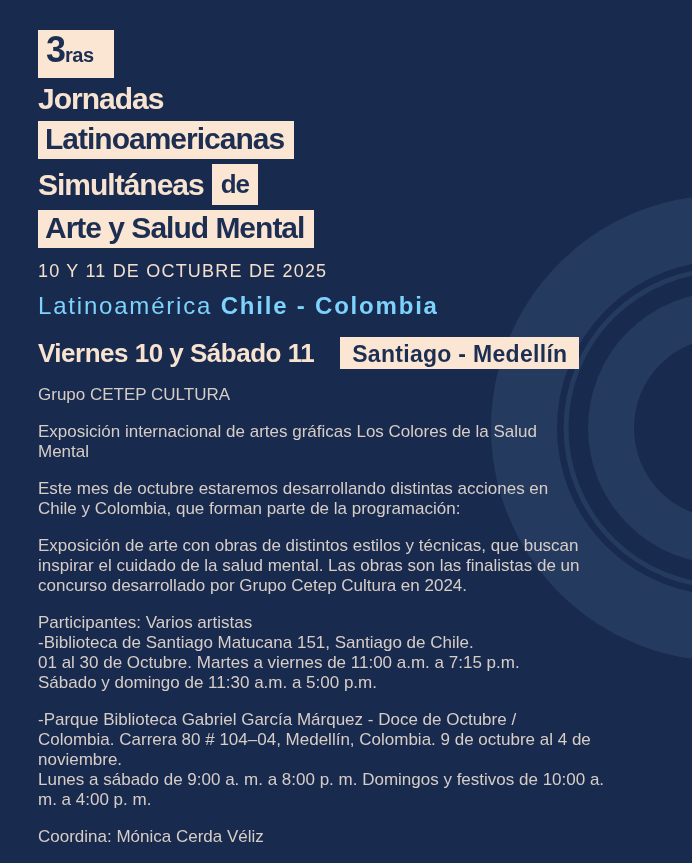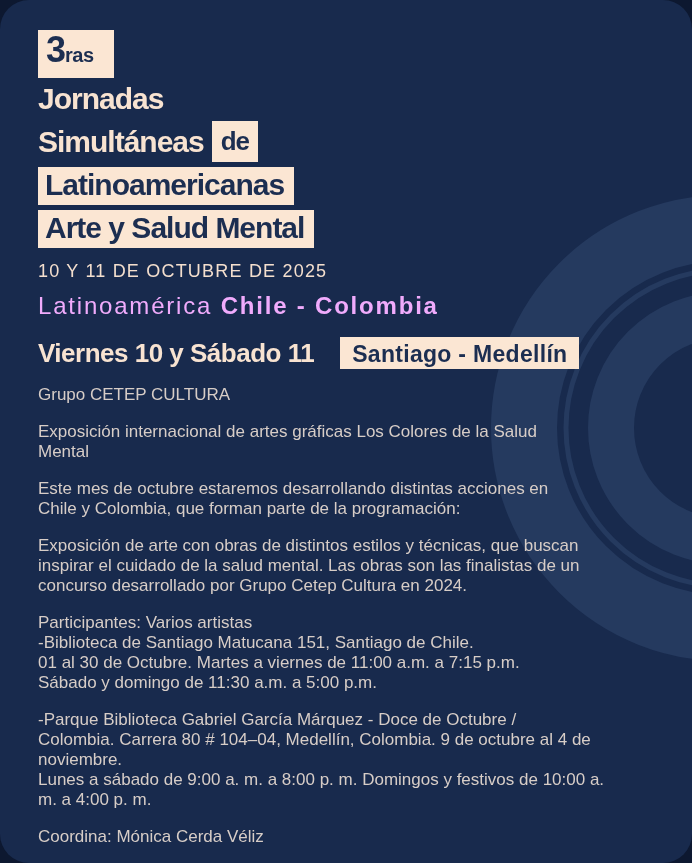--- a/index.html
+++ b/index.html
@@ -2,21 +2,20 @@
 <html><head>
 <meta charset="utf-8">
 <style>
   html,body { margin:0; padding:0; background:#0d1830; }
   .poster {
     position:relative;
     width:692px; height:863px;
     background:#182a4d;
     overflow:hidden;
     font-family:"Liberation Sans", sans-serif;
-    border-radius:29px;
   }
   .rings { position:absolute; top:0; left:0; pointer-events:none; }
   .content { position:relative; padding:30px 42px 0 38px; }
 
   
   .edition-badge {
     display:inline-block;
     background:#fbe6d3; color:#1c2e51;
     font-weight:700;
     padding:2px 20px 3px 8px;
@@ -50,21 +49,21 @@
   .date-line {
     margin-top:13px;
     font-size:18px; font-weight:400;
     letter-spacing:1.2px;
     color:#f4dfce;
   }
   .region-line {
     margin-top:9px;
     font-size:24px;
     letter-spacing:1.8px;
-    color:#f0abfc;
+    color:#7dd3fc;
     line-height:30px;
   }
   .region-light { font-weight:400; }
   .region-bold { font-weight:700; }
 
   .days-row {
     margin-top:14px;
     display:flex; align-items:center; gap:26px;
     line-height:36px;
   }
@@ -109,24 +108,24 @@
 
     <div class="edition-badge">
       <span class="edition-big">3</span><span class="edition-small">ras</span>
     </div>
 
     <div>
       <div class="title-line">
         <span>Jornadas</span>
       </div>
       <div class="title-line">
-        <span>Simultáneas</span><span class="boxed de-box">de</span>
+        <span class="boxed">Latinoamericanas</span>
       </div>
       <div class="title-line">
-        <span class="boxed">Latinoamericanas</span>
+        <span>Simultáneas</span><span class="boxed de-box">de</span>
       </div>
       <div class="title-line">
         <span class="boxed">Arte y Salud Mental</span>
       </div>
     </div>
 
     <div class="date-line">10 Y 11 DE OCTUBRE DE 2025</div>
 
     <div class="region-line">
       <span class="region-light">Latinoamérica</span>

